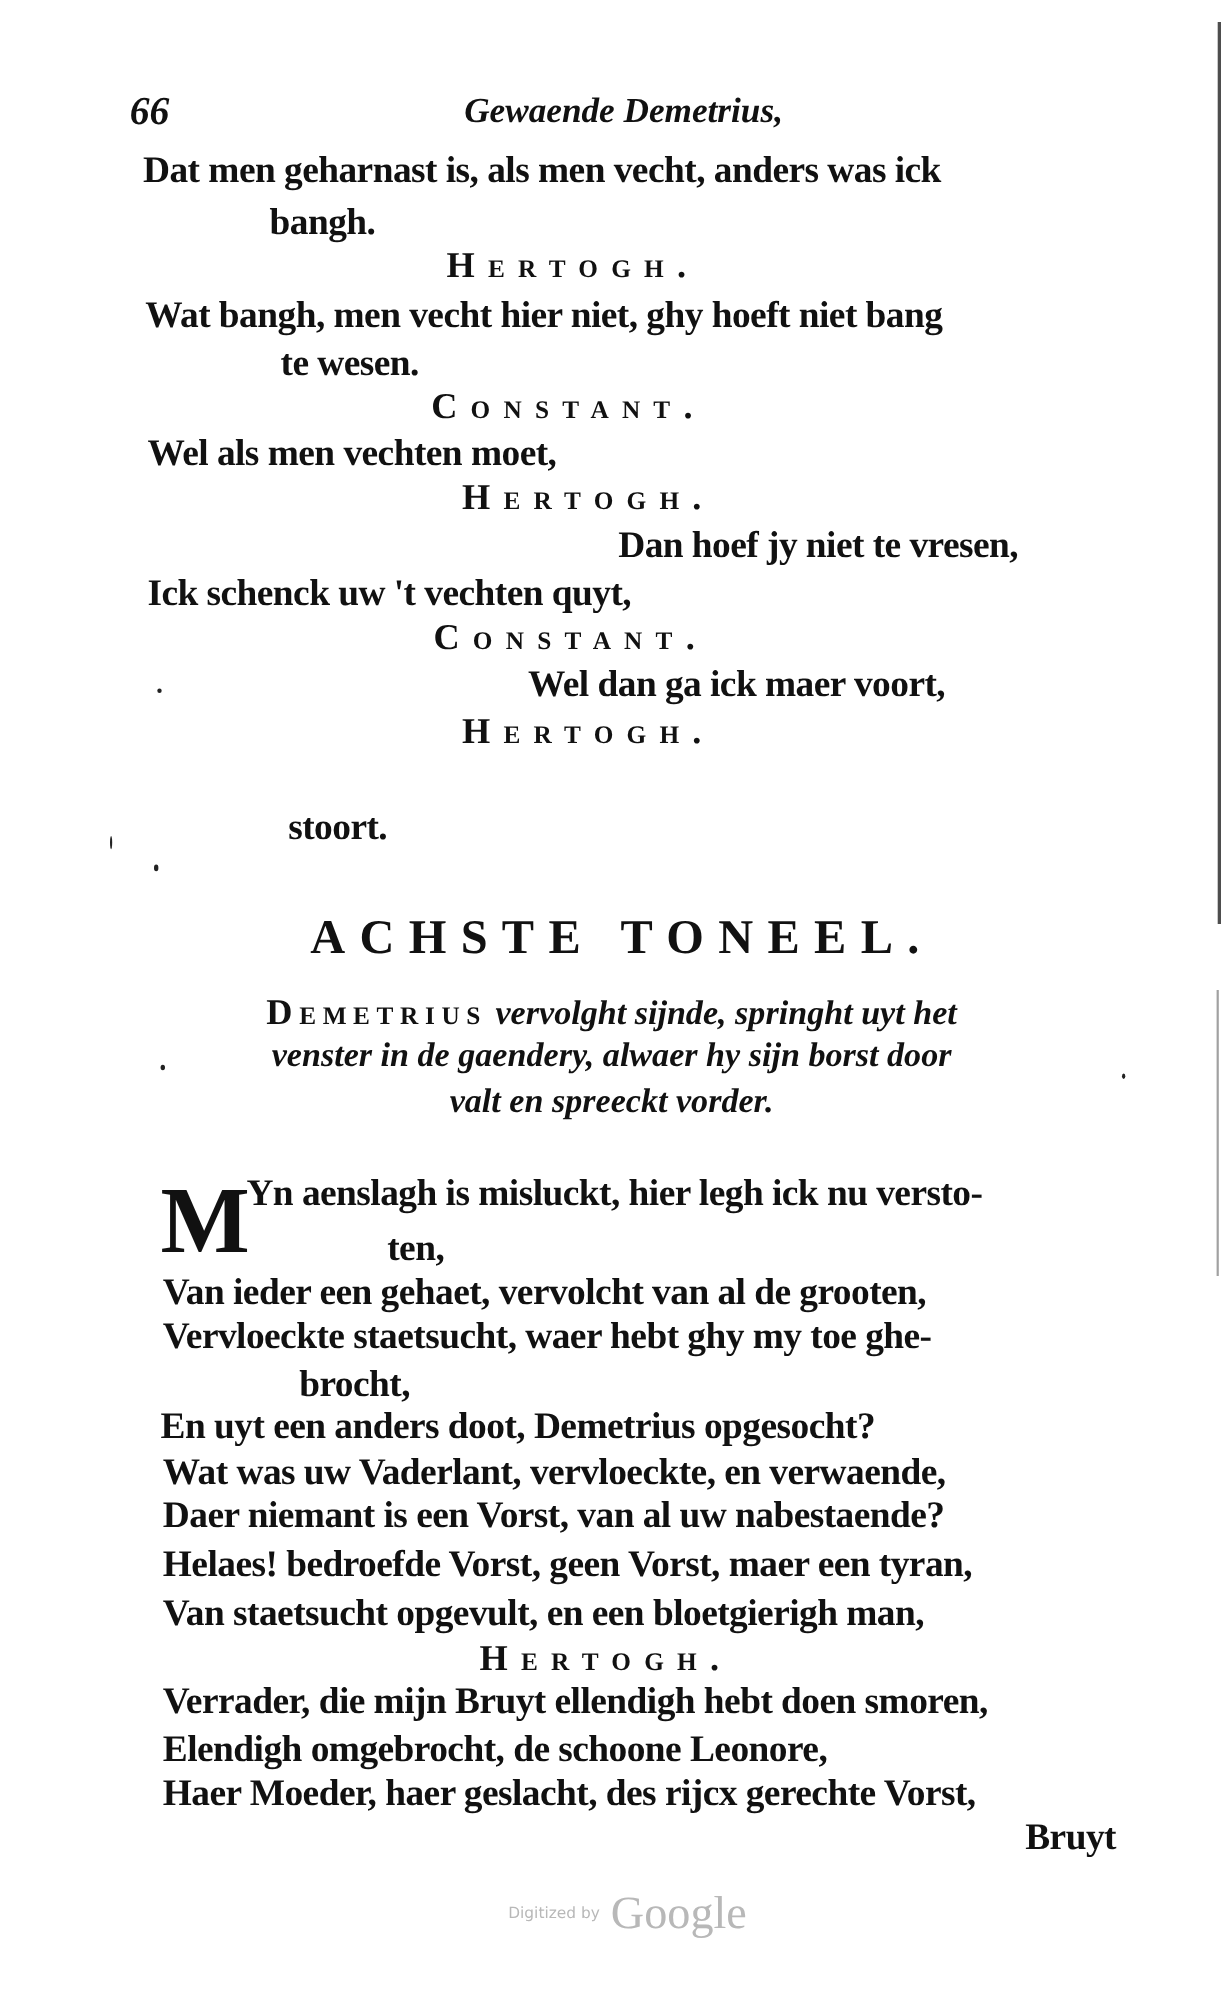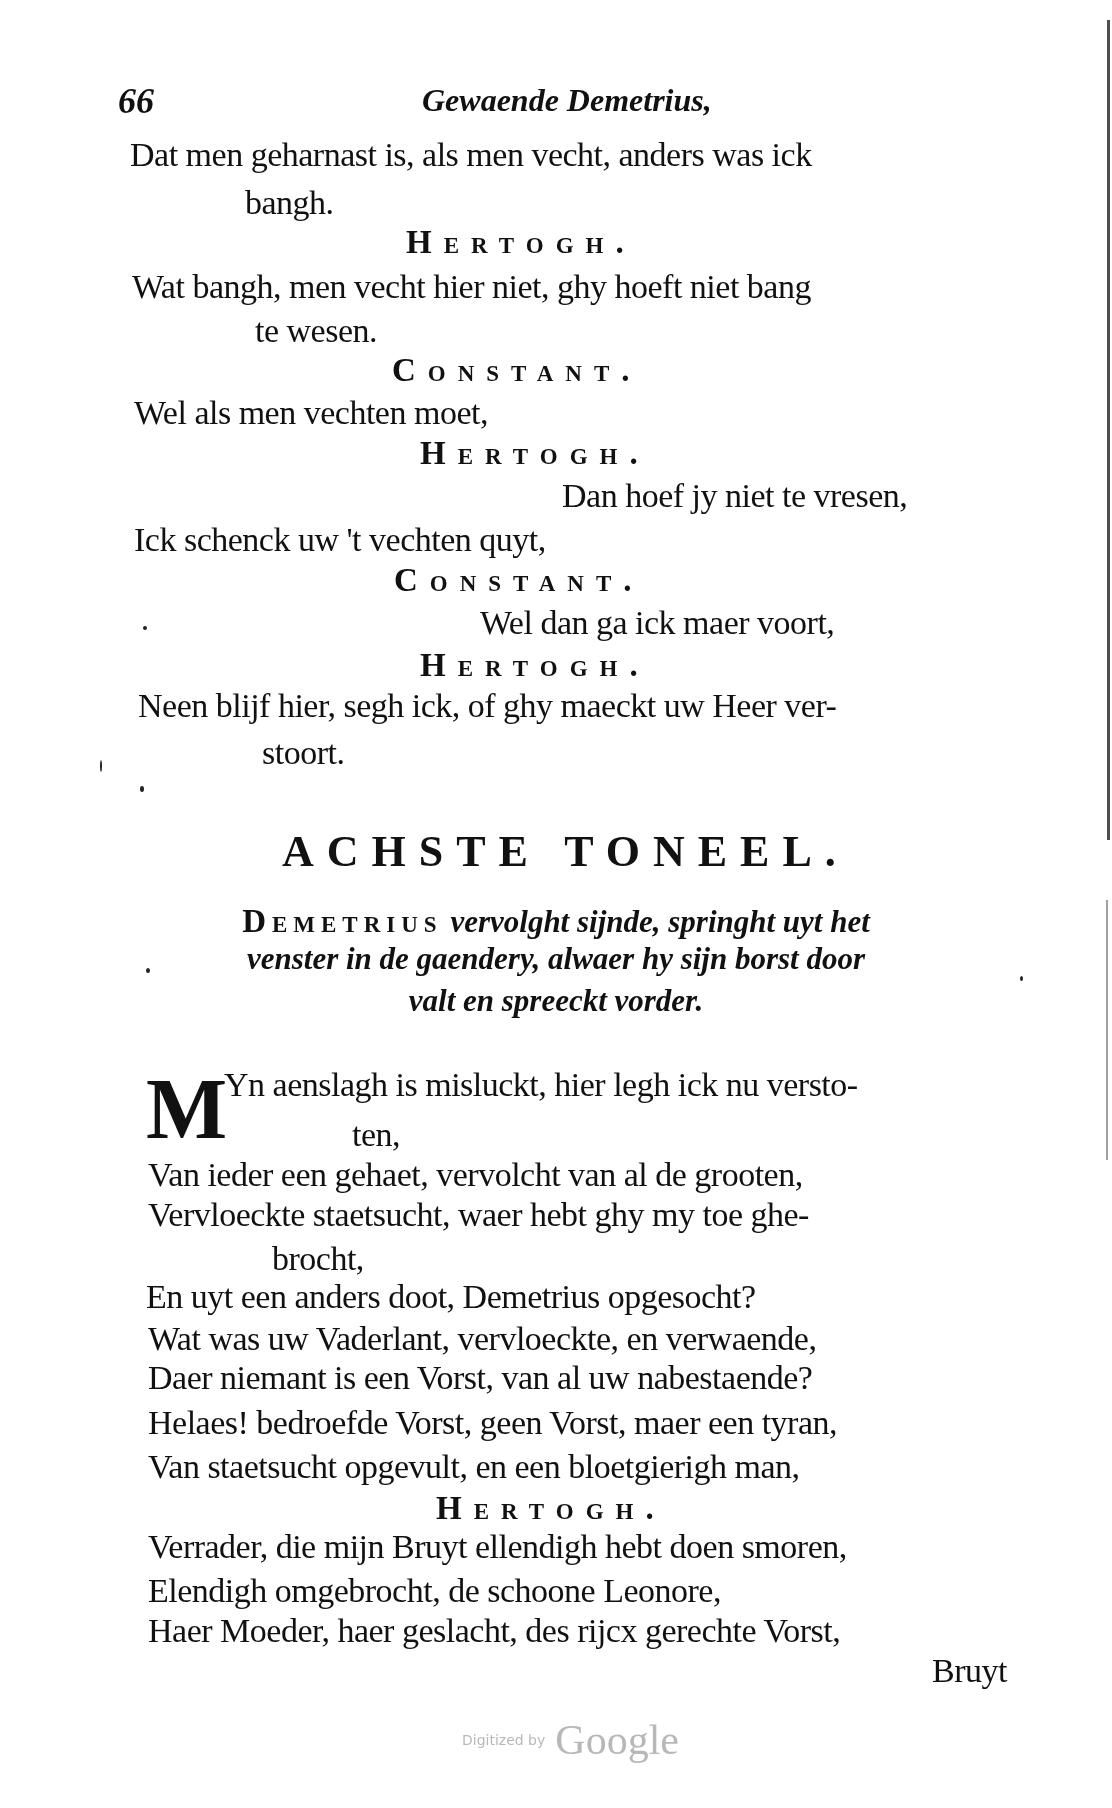--- a/index.html
+++ b/index.html
@@ -1,21 +1,21 @@
 <!DOCTYPE html>
 <html><head>
 <meta charset="utf-8">
 <style>
   html,body{margin:0;padding:0;background:#ffffff;}
   body{width:1112px;height:1808px;position:relative;overflow:hidden;
        font-family:"Liberation Serif","DejaVu Serif",serif;color:#111;}
   .page{position:absolute;left:0;top:0;width:1112px;height:1808px;background:#fff;}
   .edge{position:absolute;right:2px;top:20px;width:3px;height:820px;background:#222;opacity:.8;}
   .edge2{position:absolute;right:4px;top:900px;width:2px;height:260px;background:#444;opacity:.5;}
-  .ln{position:absolute;white-space:nowrap;font-size:34px;font-weight:normal;line-height:1;letter-spacing:-0.5px;}
+  .ln{position:absolute;white-space:nowrap;font-size:34px;font-weight:bold;line-height:1;letter-spacing:-0.5px;}
   .hdr-num{position:absolute;left:118px;top:80px;font-size:36px;font-style:italic;font-weight:bold;}
   .hdr-title{position:absolute;left:378px;top:82px;font-size:32px;font-style:italic;font-weight:bold;margin-left:44px;}
   .spk{position:absolute;font-size:33px;font-weight:bold;letter-spacing:12px;line-height:1;white-space:nowrap;font-variant:small-caps;}
   .scene{position:absolute;left:282px;top:826px;font-size:44px;letter-spacing:13px;font-weight:bold;white-space:nowrap;}
   .stage{position:absolute;left:0;width:1112px;text-align:center;font-size:31px;font-style:italic;font-weight:bold;white-space:nowrap;line-height:1;}
   .stage .who{font-style:normal;font-variant:small-caps;letter-spacing:6px;font-size:33px;}
   .dropcap{position:absolute;left:146px;top:1066px;font-size:86px;font-weight:bold;line-height:1;}
   .google{position:absolute;left:462px;top:1716px;color:#b8b8b8;white-space:nowrap;}
   .google .by{font-family:"DejaVu Sans",sans-serif;font-size:14px;margin-right:6px;vertical-align:middle;}
   .google .g{font-family:Liberation Serif, serif;font-size:42px;vertical-align:middle;}
@@ -37,21 +37,20 @@
   <div class="ln" style="left:132px;top:270px;">Wat bangh, men vecht hier niet, ghy hoeft niet bang</div>
   <div class="ln" style="left:255px;top:314px;">te wesen.</div>
   <div class="spk" style="left:392px;top:354px;">Constant.</div>
   <div class="ln" style="left:134px;top:396px;">Wel als men vechten moet,</div>
   <div class="spk" style="left:420px;top:437px;">Hertogh.</div>
   <div class="ln" style="left:562px;top:479px;">Dan hoef jy niet te vresen,</div>
   <div class="ln" style="left:134px;top:523px;">Ick schenck uw 't vechten quyt,</div>
   <div class="spk" style="left:394px;top:564px;">Constant.</div>
   <div class="ln" style="left:480px;top:606px;">Wel dan ga ick maer voort,</div>
   <div class="spk" style="left:420px;top:649px;">Hertogh.</div>
-  <div class="ln" style="left:138px;top:689px;">Neen blijf hier, segh ick, of ghy maeckt uw Heer ver-</div>
   <div class="ln" style="left:262px;top:736px;">stoort.</div>
 
   <div class="scene">ACHSTE TONEEL.</div>
 
   <div class="stage" style="top:905px;">
     <span class="who">Demetrius</span>
     <span>vervolght sijnde, springht uyt het</span>
   </div>
   <div class="stage" style="top:943px;">venster in de gaendery, alwaer hy sijn borst door</div>
   <div class="stage" style="top:985px;">valt en spreeckt vorder.</div>

